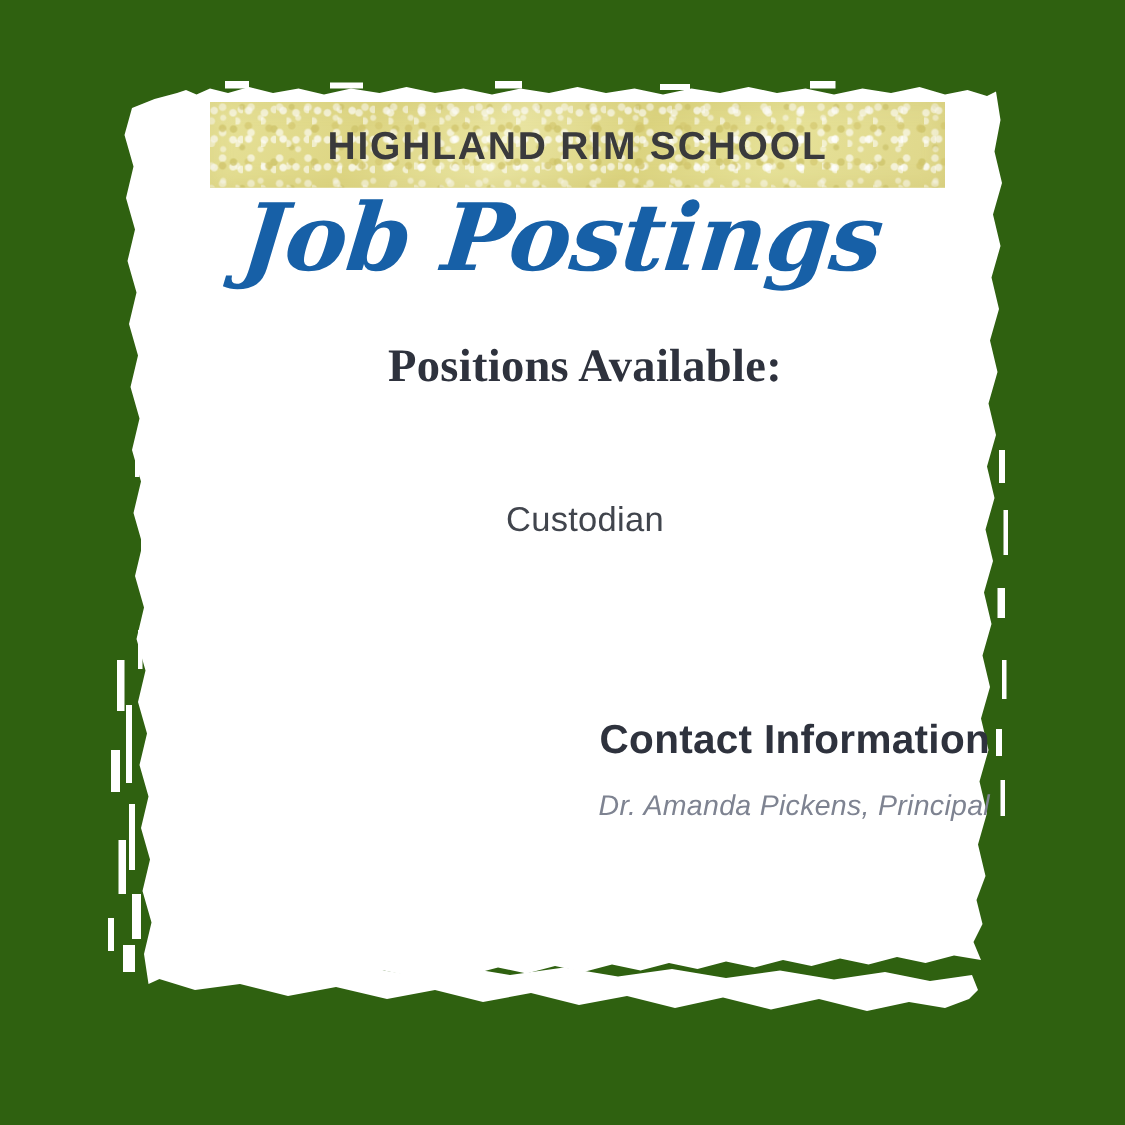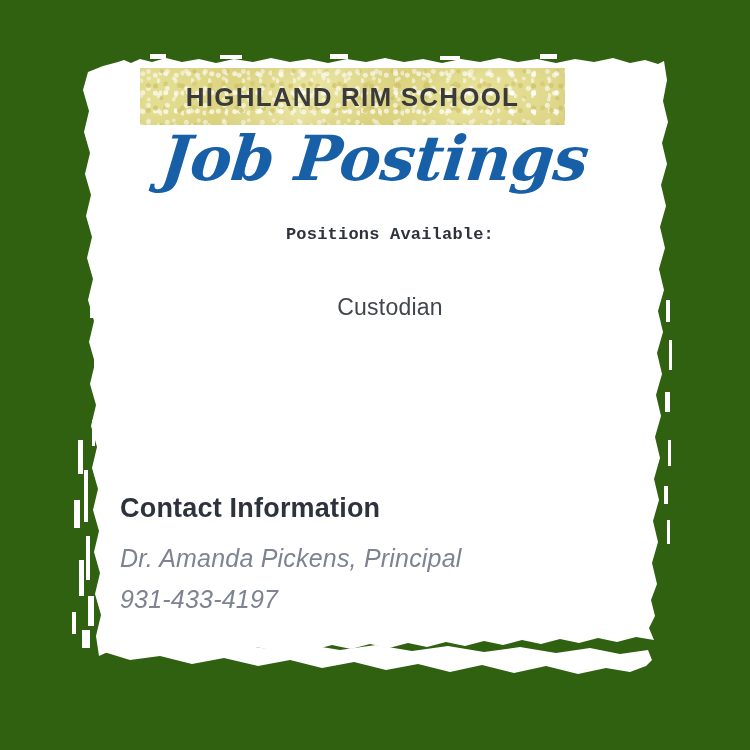--- a/index.html
+++ b/index.html
@@ -35,21 +35,21 @@
     left: 0;
     top: 0;
     display: block;
   }
 
   
   .banner {
     position: absolute;
     left: 140px;
     top: 68px;
-    width: 425px;
+    width: 490px;
     height: 57px;
     background-color: #e2dc8d;
     background-image:
       radial-gradient(circle at 12% 30%, rgba(255,255,255,.75) 0 2px, transparent 3px),
       radial-gradient(circle at 27% 70%, rgba(210,198,110,.8) 0 2px, transparent 3px),
       radial-gradient(circle at 44% 20%, rgba(255,255,255,.6) 0 2px, transparent 3px),
       radial-gradient(circle at 58% 82%, rgba(205,195,105,.75) 0 2px, transparent 3px),
       radial-gradient(circle at 73% 40%, rgba(255,255,255,.65) 0 2px, transparent 3px),
       radial-gradient(circle at 88% 66%, rgba(212,200,112,.7) 0 2px, transparent 3px),
       radial-gradient(circle at 5% 85%, rgba(255,255,255,.55) 0 2px, transparent 3px),
@@ -95,60 +95,60 @@
 
   
   .content {
     position: absolute;
     left: 120px;
     top: 225px;
     width: 540px;
     text-align: center;
   }
   .positions-heading {
-    font-family: Liberation Mono, monospace;
-    font-weight: bold;
-    font-size: 17px;
+    font-family: Liberation Serif, serif;
+    font-weight: bold;
+    font-size: 31px;
     color: #2e323d;
     letter-spacing: .2px;
     margin: 0;
     line-height: 1.2;
   }
   .listing {
-    margin-top: 46px;
+    margin-top: 68px;
   }
   .listing-line {
     font-family: "Liberation Sans", sans-serif;
     font-weight: normal;
     font-size: 23px;
     color: #41454d;
     line-height: 1.45;
     letter-spacing: .2px;
   }
 
   .contact {
     position: absolute;
     left: 120px;
-    top: 492px;
+    top: 477px;
     width: 540px;
-    text-align: left;
+    text-align: right;
   }
   .contact-heading {
     font-family: "Liberation Sans", sans-serif;
     font-weight: bold;
     font-size: 27px;
     color: #2e323d;
     margin: 0 0 14px 0;
     line-height: 1.2;
     letter-spacing: .2px;
   }
   .contact-line {
     font-family: "Liberation Sans", sans-serif;
     font-style: italic;
-    font-size: 25px;
+    font-size: 19px;
     color: #7e8391;
     line-height: 1.62;
     letter-spacing: .2px;
   }
 </style>
 </head>
 <body>
 
 <div id="poster">
 
@@ -223,16 +223,15 @@
     <div class="positions-heading">Positions Available:</div>
 
     <div class="listing">
       <div class="listing-line">Custodian</div>
     </div>
   </div>
 
   <div class="contact">
     <div class="contact-heading">Contact Information</div>
     <div class="contact-line">Dr. Amanda Pickens, Principal</div>
-    <div class="contact-line">931-433-4197</div>
   </div>
 
 </div>
 
 </body></html>

